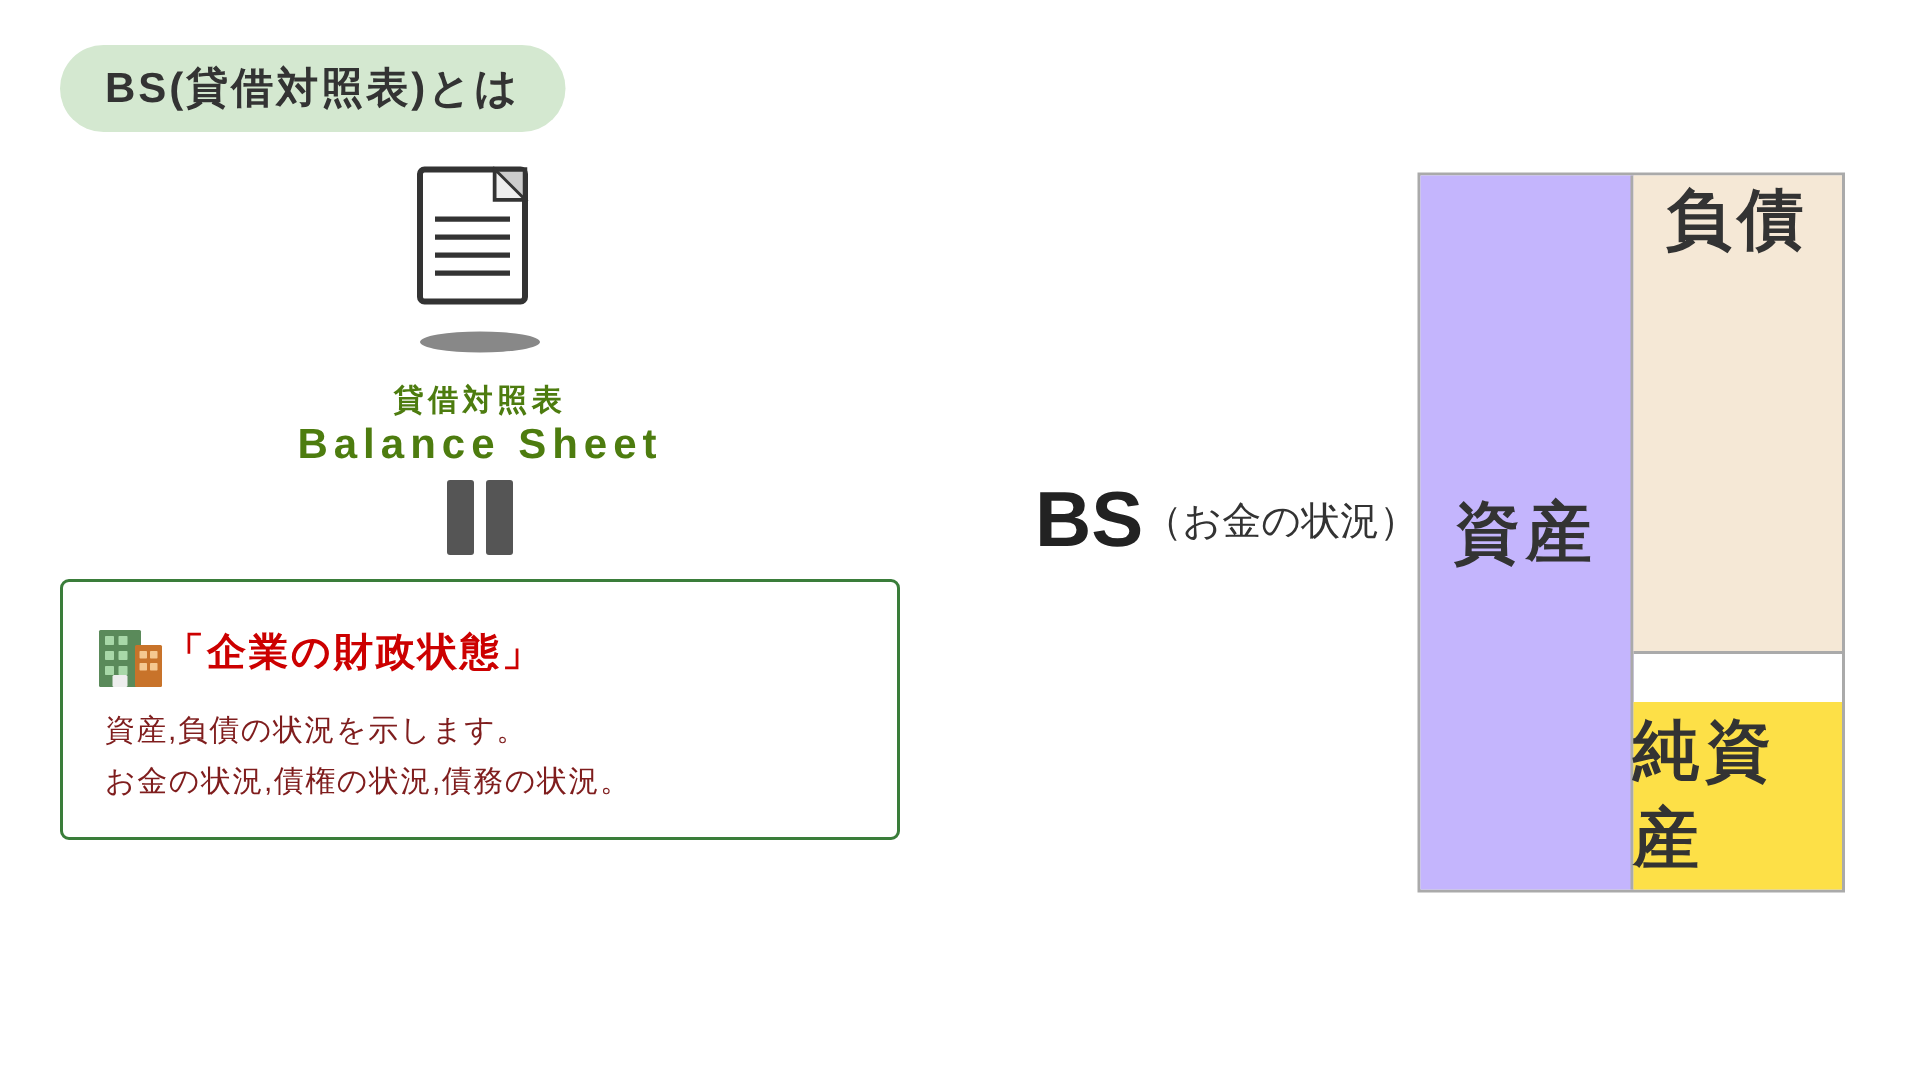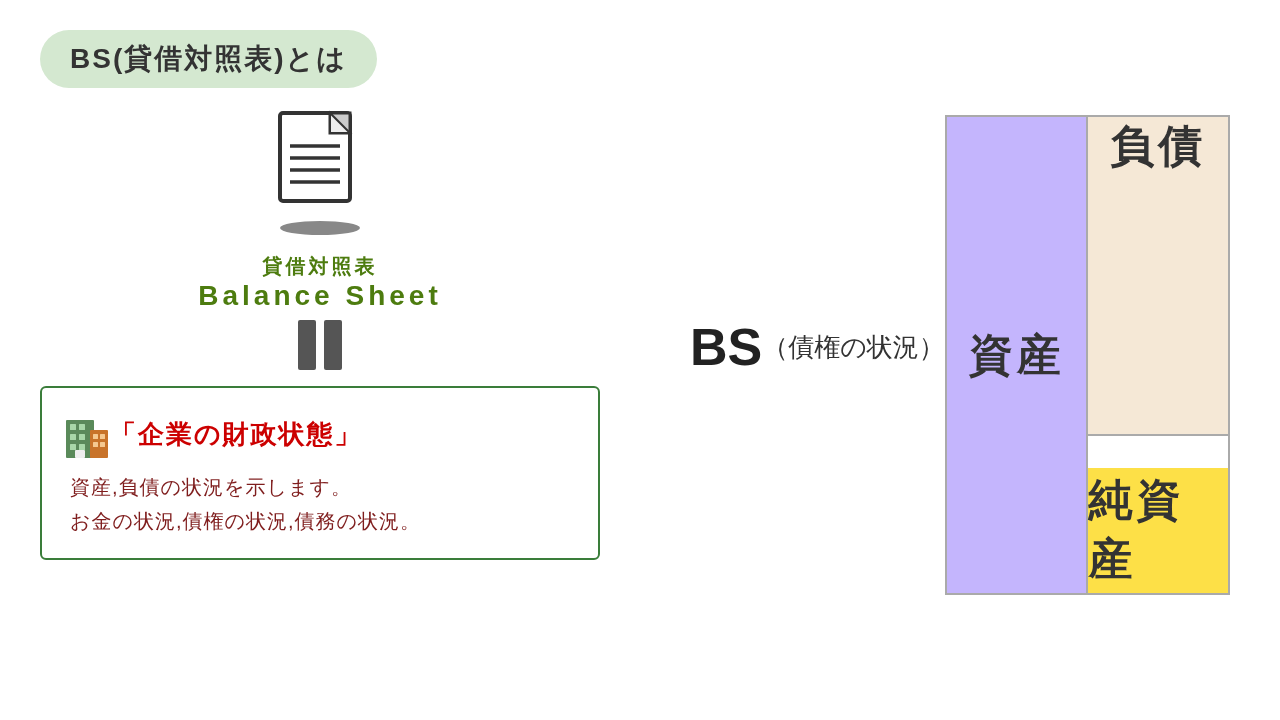--- a/index.html
+++ b/index.html
@@ -253,21 +253,21 @@
     <div class="info-desc">
       <span>資産,負債の状況を示します。</span><br>
       <span>お金の状況,債権の状況,債務の状況。</span>
     </div>
   </div>
 
 </div>
 
 <div class="right-panel">
   <div class="bs-title">BS</div>
-  <div class="bs-subtitle">（債権の状況）</div>
+  <div class="bs-subtitle">（お金の状況）</div>
 
   <div class="bs-table">
     <div class="bs-left-col">
       <span class="bs-cell-label">資産</span>
     </div>
     <div class="bs-right-col">
       <div class="bs-right-top">
         <span class="bs-cell-label">負債</span>
       </div>
       <div class="bs-right-bottom">

